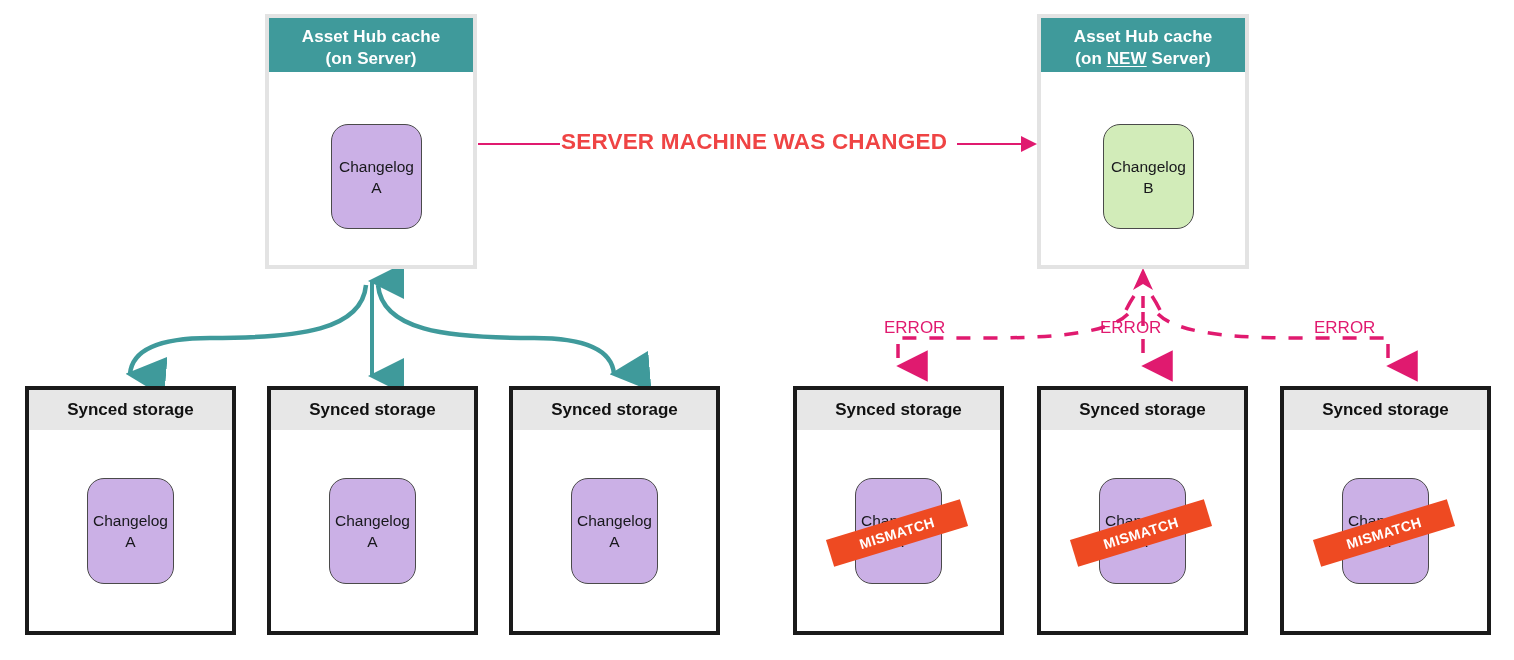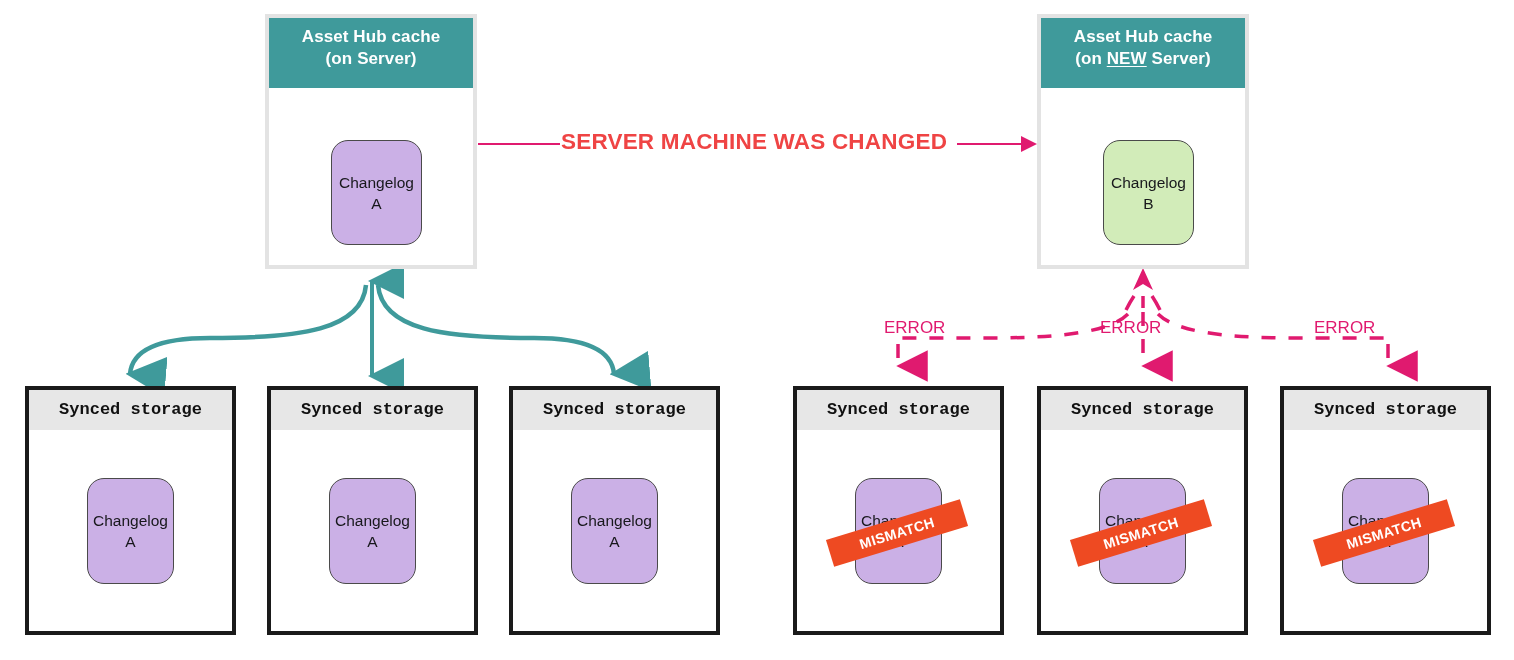--- a/index.html
+++ b/index.html
@@ -37,21 +37,21 @@
   }
   .hub-header {
     box-sizing: border-box;
     width: 100%;
     background: #3f9a9b;
     color: #ffffff;
     font-weight: bold;
     font-size: 17px;
     line-height: 22px;
     text-align: center;
-    padding: 8px 6px 18px 6px;
+    padding: 8px 6px 2px 6px;
     letter-spacing: 0.1px;
   }
   .hub-body {
     position: relative;
     height: calc(100% - 62px);
   }
 
   
   .store {
     position: absolute;
@@ -62,21 +62,20 @@
   .store-header {
     box-sizing: border-box;
     width: 100%;
     background: #e7e7e7;
     color: #111111;
     font-weight: bold;
     font-size: 17px;
     line-height: 21px;
     text-align: center;
     padding: 9px 4px 10px 4px;
-    font-family: Liberation Mono, monospace;
   }
   .store-body {
     position: relative;
     height: calc(100% - 44px);
   }
 
   
   .chip {
     position: absolute;
     box-sizing: border-box;

